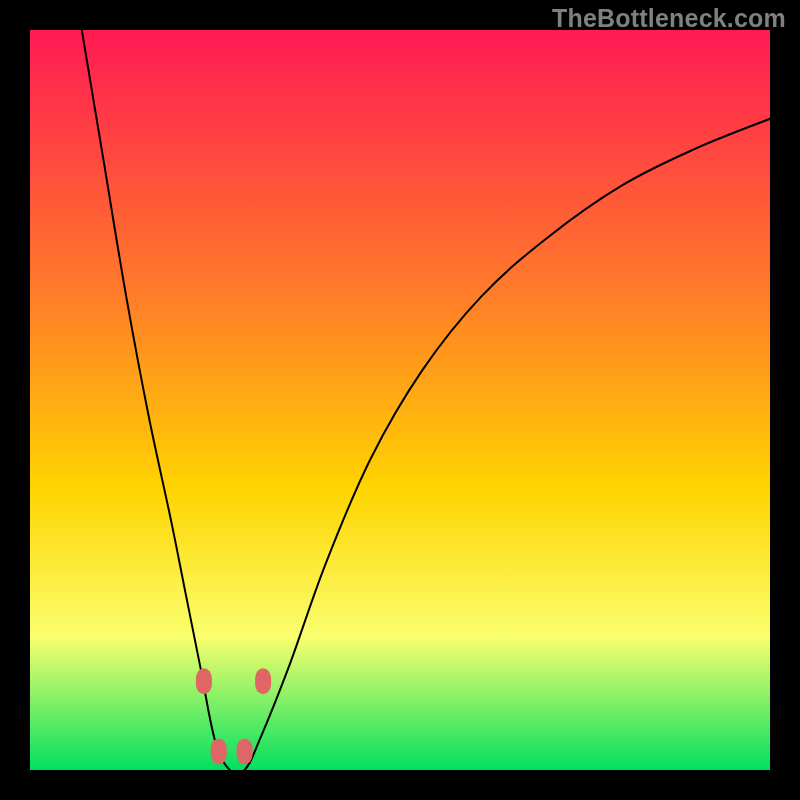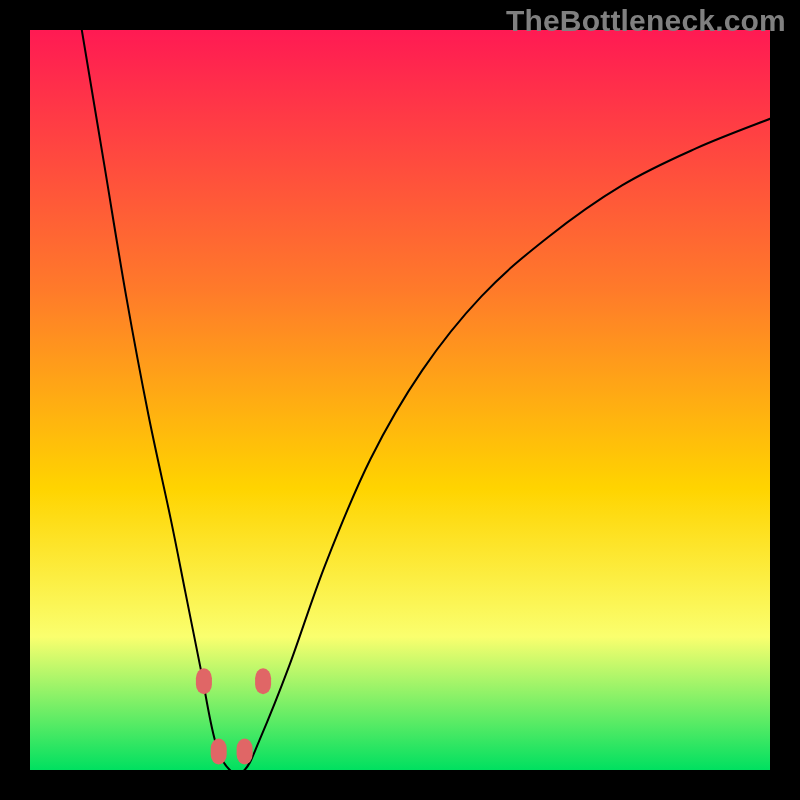--- a/index.html
+++ b/index.html
@@ -14,21 +14,21 @@
     position: relative;
     width: 800px;
     height: 800px;
     background: #000;
   }
   .watermark {
     position: absolute;
     top: 4px;
     right: 14px;
     font-family: Arial, Helvetica, sans-serif;
-    font-size: 30px;
+    font-size: 25px;
     font-weight: 600;
     color: #808080;
     letter-spacing: 0.2px;
     z-index: 5;
   }
   svg.plot {
     position: absolute;
     left: 30px;
     top: 30px;
     width: 740px;

